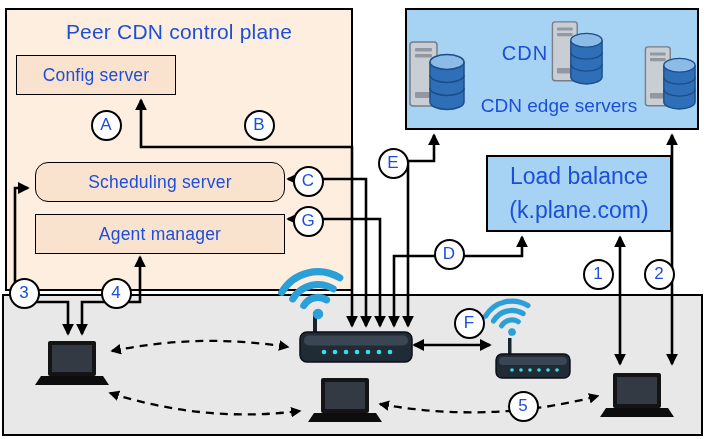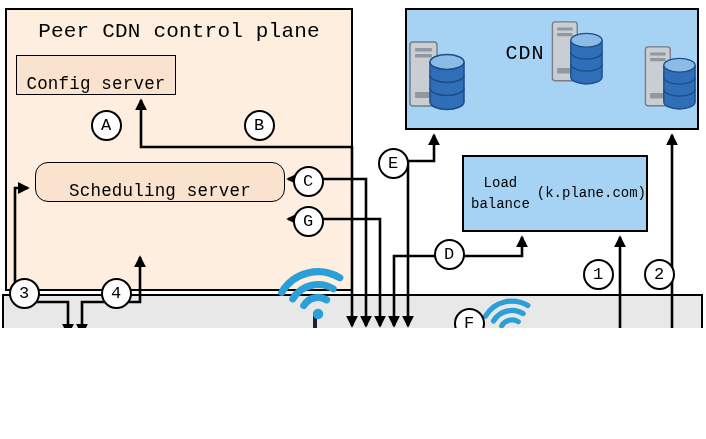--- a/index.html
+++ b/index.html
@@ -1,33 +1,33 @@
 <!DOCTYPE html>
 <html><head>
 <meta charset="utf-8">
 <style>
   html,body { margin:0; padding:0; background:#fff; }
   #canvas {
-    position:relative; width:706px; height:328px;
-    font-family:Liberation Mono, monospace; color:#000000; overflow:hidden;
+    position:relative; width:706px; height:439px;
+    font-family:Liberation Sans, sans-serif; color:#1d4ed8; overflow:hidden;
     background:#fff;
   }
   .abs { position:absolute; box-sizing:border-box; }
   .panel { border:2.4px solid #000; }
   .inner-box {
     border:1.7px solid #000;
-    display:flex; align-items:flex-end; justify-content:center;
+    display:flex; align-items:center; justify-content:center;
     font-size:17.5px; letter-spacing:.2px;
   }
   .cp-title { font-size:21px; text-align:center; letter-spacing:.2px; }
   .cdn-title { font-size:20px; font-weight:500; text-align:center; letter-spacing:1px; }
   .cdn-sub { font-size:19px; text-align:center; }
   .lb-box {
-    display:flex; flex-direction:row; align-items:center; justify-content:center;
-    font-size:14px; line-height:1.45; text-align:center;
+    display:flex; flex-direction:column; align-items:center; justify-content:center;
+    font-size:23px; line-height:1.45; text-align:center;margin-left:24px;
   }
   .circle-label {
     position:absolute; width:27px; height:27px;
     border:2px solid #000; border-radius:50%; background:#fff;
     display:flex; align-items:center; justify-content:center;
     font-size:17px; z-index:10;
   }
   #overlay { position:absolute; left:0; top:0; z-index:5; pointer-events:none; }
   .z1 { z-index:1; }
   .wifi { color:#2b9fd8; }
@@ -40,24 +40,28 @@
   <div class="abs panel z1" style="left: 2px; top: 294px; width: 701px; height: 142px; background-color: rgb(232, 232, 232);"></div>
 
   <div class="abs panel z1" style="left: 5px; top: 8px; width: 348px; height: 283px; background-color: rgb(253, 238, 224);">
     <div class="abs cp-title" style="left:0; top:10px; width:100%;">Peer CDN control plane</div>
     <div class="abs inner-box" style="left: 9px; top: 45px; width: 160px; height: 40px; background-color: rgb(249, 227, 207);">
       <span>Config server</span>
     </div>
     <div class="abs inner-box" style="left: 28px; top: 152px; width: 250px; height: 40px; background-color: rgb(249, 227, 207); border-radius: 13px;">
       <span>Scheduling server</span>
     </div>
+    <div class="abs inner-box" style="left: 28px; top: 204px; width: 250px; height: 40px; background-color: rgb(249, 227, 207);">
+      <span>Agent manager</span>
+    </div>
   </div>
 
   <div class="abs panel z1" style="left: 405px; top: 8px; width: 294px; height: 122px; background-color: rgb(166, 211, 243);">
     <div class="abs cdn-title" style="left:63px; top:32px; width:110px;">CDN</div>
+    <div class="abs cdn-sub" style="left:37px; top:85px; width:230px;">CDN edge servers</div>
   </div>
 
   <div class="abs panel lb-box z1" style="left: 462px; top: 155px; width: 186px; height: 77px; border-width: 2px; background-color: rgb(166, 211, 243);">
     <span>Load balance</span>
     <span>(k.plane.com)</span>
   </div>
 
   <svg id="overlay" width="706" height="439" viewBox="0 0 706 439">
     <defs>
       <marker id="ah" viewBox="0 0 10 10" refX="8.5" refY="5" markerWidth="4.6" markerHeight="4.6" orient="auto-start-reverse">

